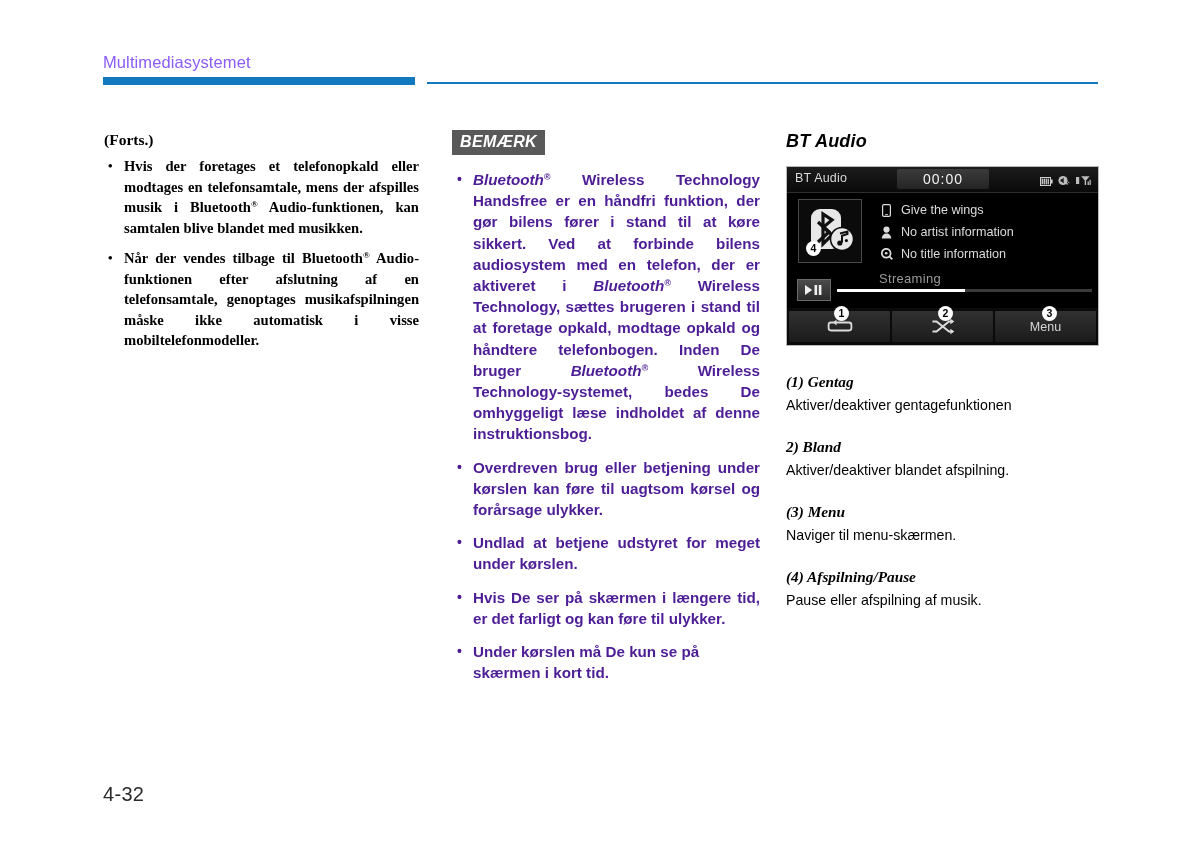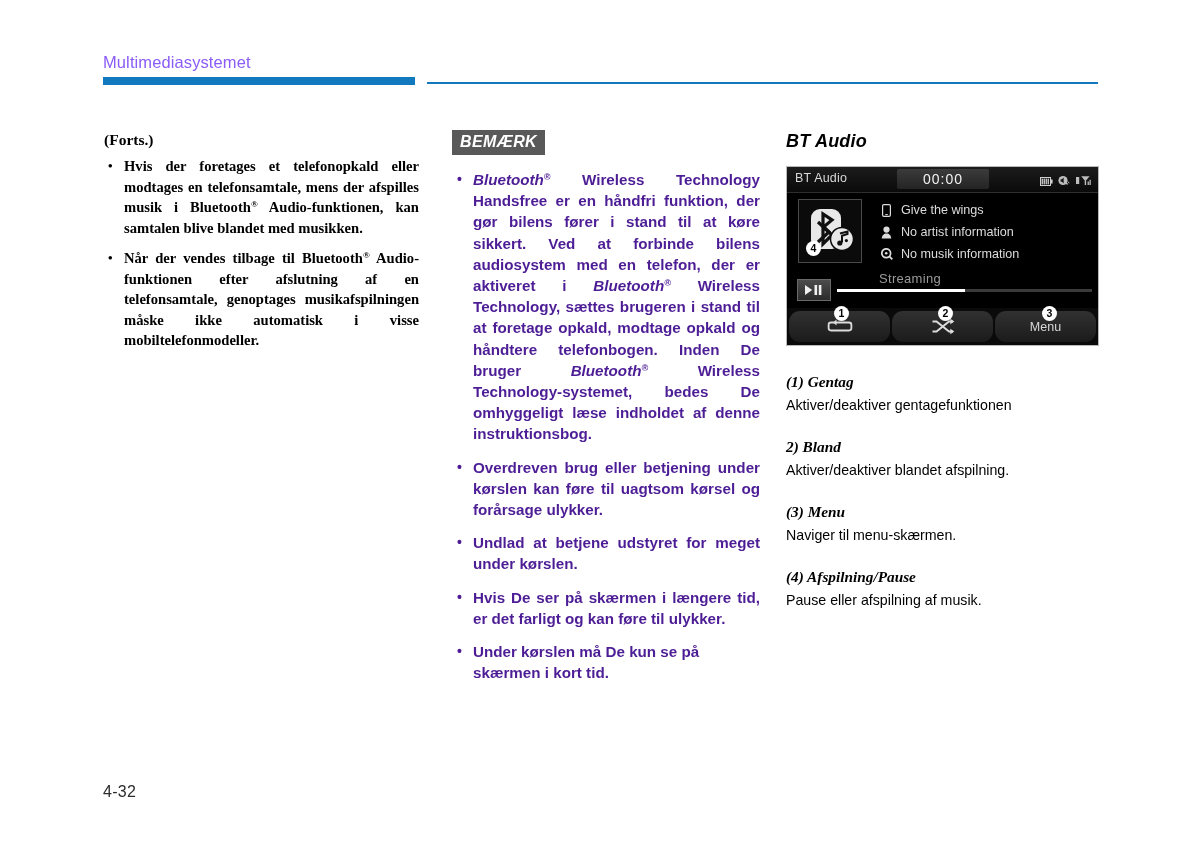--- a/index.html
+++ b/index.html
@@ -281,21 +281,21 @@
     padding: 3px 2px;
     box-sizing: border-box;
     gap: 2px;
   }
   .softkey {
     flex: 1;
     background: linear-gradient(#313131, #1b1b1b);
     display: flex;
     align-items: center;
     justify-content: center;
-    border-radius: 11px;
+    border-radius: 1px;
     text-align: right;
   }
   .softkey-label {
     font-family: "Liberation Sans", sans-serif;
     font-size: 12.5px;
     color: #d6d6d6;
   }
 
   
   .callout {
@@ -335,21 +335,21 @@
     margin: 0;
     line-height: 19px;
   }
 
   
   #page-number {
     position: absolute;
     left: 103px;
     top: 783px;
     font-family: "Liberation Sans", sans-serif;
-    font-size: 16px;
+    font-size: 20px;
     color: #2b2b2b;
     letter-spacing: 0.3px;
   }
 </style>
 </head>
 <body>
 
 <div id="header">
   <div id="header-title">Multimediasystemet</div>
   <div id="header-rule-thick"></div>
@@ -451,21 +451,21 @@
           <span class="track-text">No artist information</span>
         </div>
         <div class="track-line">
           <span class="track-icon">
             <svg width="12" height="12" viewBox="0 0 12 12">
               <circle cx="5.2" cy="5.2" r="4.4" fill="none" stroke="#dcdcdc" stroke-width="1.7"></circle>
               <circle cx="5.2" cy="5.2" r="1.3" fill="#dcdcdc"></circle>
               <path d="M8.2 8.2 L11.3 11.3" stroke="#dcdcdc" stroke-width="1.8"></path>
             </svg>
           </span>
-          <span class="track-text">No musik information</span>
+          <span class="track-text">No title information</span>
         </div>
       </div>
 
       <div id="streaming-label">Streaming</div>
 
       <div id="progress-track">
         <div id="progress-fill" style="width: 50%;"></div>
       </div>
 
       <div id="play-pause-btn">

